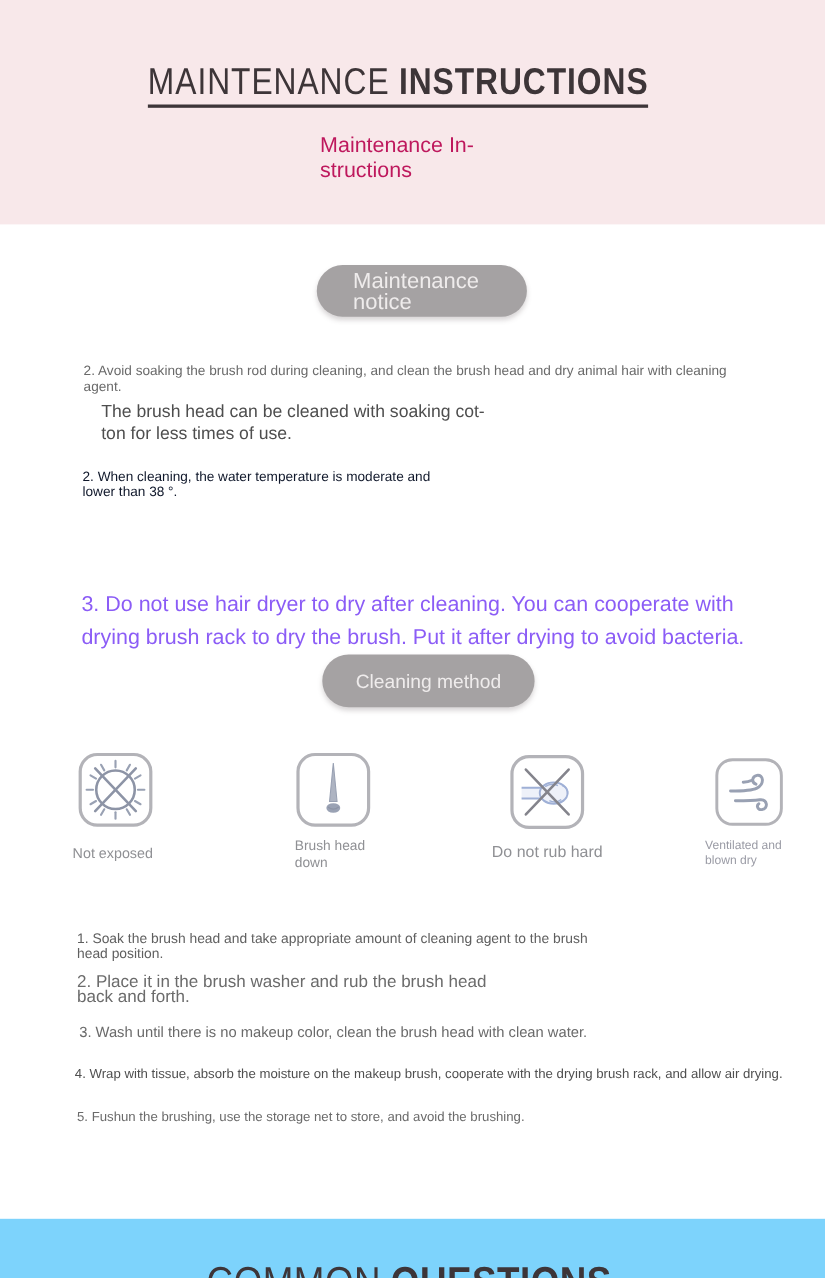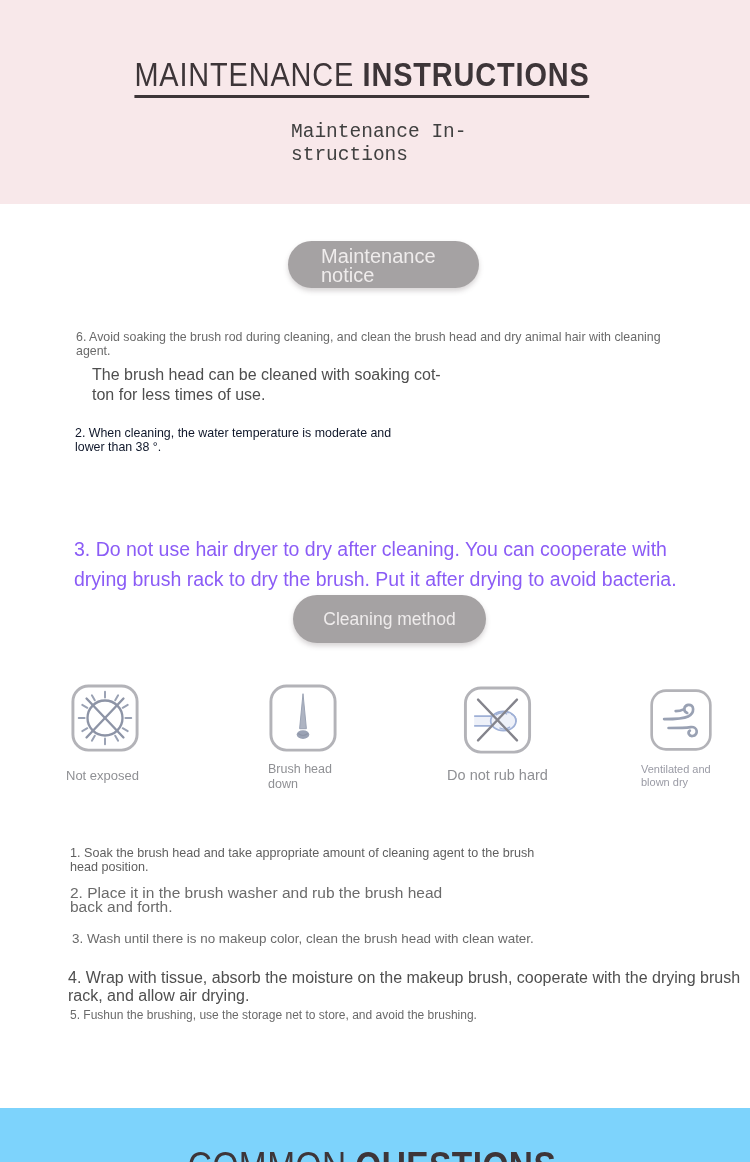--- a/index.html
+++ b/index.html
@@ -15,21 +15,21 @@
   .hero-title{
     position:absolute; top:57px; left:calc(50% - 13px);
     transform:translateX(-50%) scaleX(.85); transform-origin:center top;
     font-size:34px; line-height:1; color:#3d3538; white-space:nowrap;
     letter-spacing:1px; padding-bottom:4px; border-bottom:3px solid #3d3538;
   }
   .t-thin{font-weight:400;}
   .t-bold{font-weight:700; margin-left:10px;}
   .hero-subtitle{
     position:absolute; left:291px; top:121px; font-size:19.5px; line-height:23px;
-    color:#404040; text-align:left;font-family:Liberation Mono, monospace;
+    color:#be185d; text-align:left;
   }
 
   
   .badge{
     position:absolute; background:#a5a2a3; color:#efecec; border-radius:24px;
     box-shadow:0 3px 5px rgba(96,84,86,.25); box-sizing:border-box;
   }
   .badge-notice{
     left:288px; top:241px; width:191px; height:47px;
     font-size:20px; line-height:19px; padding:6px 0 0 33px; text-align:left;
@@ -51,21 +51,21 @@
   .icon-label{position:absolute; color:#8f9094;}
   .lbl-1{left:66px;  top:768px; font-size:13px;}
   .lbl-2{left:268px; top:762px; font-size:12.5px; line-height:14.5px;}
   .lbl-3{left:440px; top:767px; width:115px; text-align:center; font-size:14.5px;}
   .lbl-4{left:641px; top:763px; font-size:11px; line-height:13px; color:#9a9ba5;}
 
   
   .s-1{left:70px; top:846px;  font-size:12.6px; line-height:14px; color:#5f5f5f;}
   .s-2{left:70px; top:886px;  font-size:15.5px; line-height:14px; color:#6b6b6b;}
   .s-3{left:72px; top:931px;  font-size:13.4px; color:#6a6a6a;}
-  .s-4{left:68px; top:969px;  font-size:16px; color:#4f4f4f;}
+  .s-4{left:68px; top:969px;  font-size:12px; color:#4f4f4f;}
   .s-5{left:70px; top:1008px; font-size:12px; color:#6a6a6a;}
 
   
   .footer{position:absolute; left:0; top:1080px; width:750px; height:82px; background:#7dd3fc;margin-top:28px;}
   .footer-title{
     position:absolute; top:39px; left:calc(50% - 3px);
     transform:translateX(-50%) scaleX(.88); transform-origin:center top;
     font-size:38px; line-height:1; color:#3d3538; white-space:nowrap;
     letter-spacing:.5px; padding-bottom:3px; border-bottom:3px solid #3d3538;
   }
@@ -79,21 +79,21 @@
     <div class="hero-title">
       <span class="t-thin">MAINTENANCE</span><span class="t-bold">INSTRUCTIONS</span>
     </div>
     <div class="hero-subtitle pre">Maintenance In-
 structions</div>
   </div>
 
   <div class="badge badge-notice pre">Maintenance
 notice</div>
 
-  <div class="txt n-item1 pre">6. Avoid soaking the brush rod during cleaning, and clean the brush head and dry animal hair with cleaning
+  <div class="txt n-item1 pre">2. Avoid soaking the brush rod during cleaning, and clean the brush head and dry animal hair with cleaning
 agent.</div>
   <div class="txt n-note  pre">The brush head can be cleaned with soaking cot-
 ton for less times of use.</div>
   <div class="txt n-item2 pre">2. When cleaning, the water temperature is moderate and
 lower than 38 °.</div>
   <div class="txt n-item3 pre">3. Do not use hair dryer to dry after cleaning. You can cooperate with
 drying brush rack to dry the brush. Put it after drying to avoid bacteria.</div>
 
   <div class="badge badge-clean">Cleaning method</div>
 

